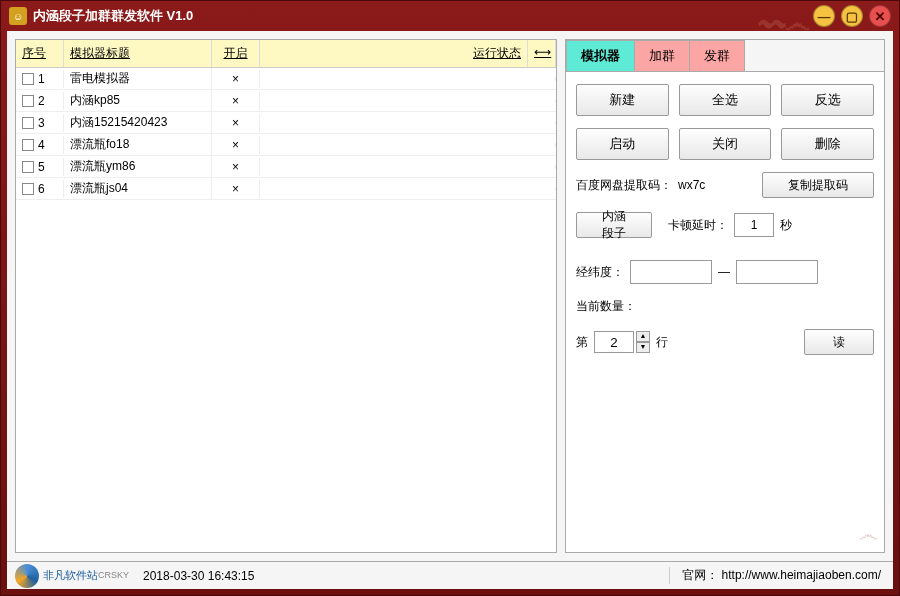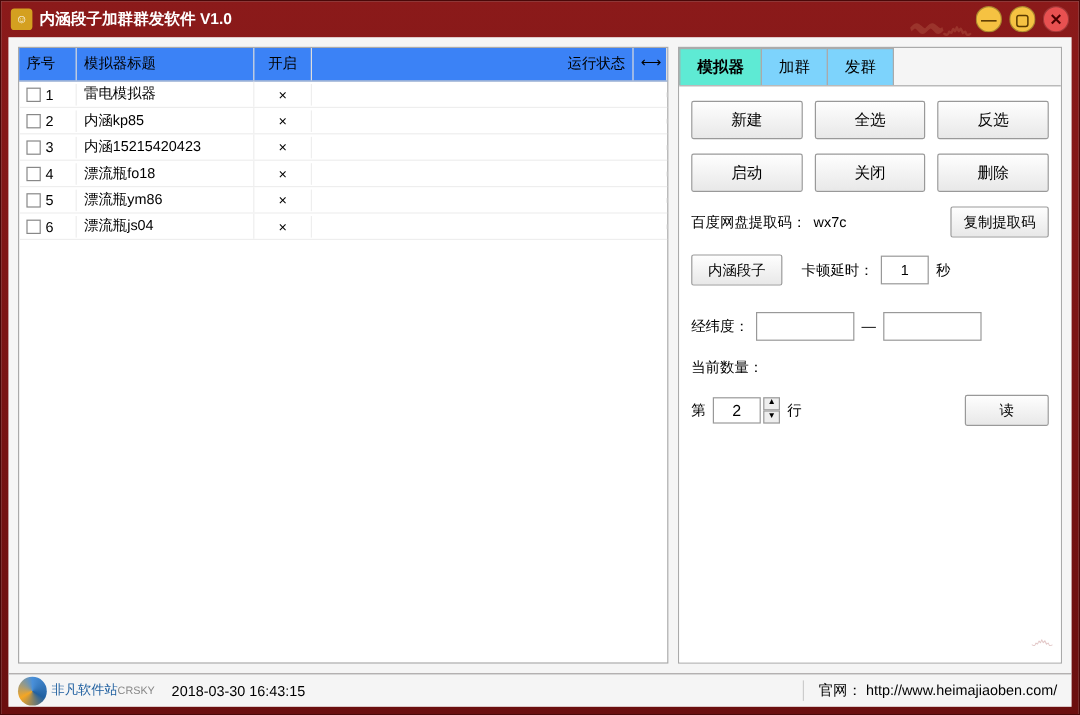--- a/index.html
+++ b/index.html
@@ -68,21 +68,22 @@
       gap: 8px;
     }
     .left-panel {
       flex: 1;
       background: #fff;
       border: 1px solid #aaa;
     }
     .table-header {
       display: flex;
       border-bottom: 1px solid #ccc;
-      background: #3b82f6;
+      background: #fef9c3;
+      text-decoration: underline;
     }
     .th {
       padding: 5px 6px;
       border-right: 1px solid #ddd;
       font-size: 12px;
     }
     .th-seq { width: 48px; }
     .th-title { width: 148px; }
     .th-open { width: 48px; text-align: center; }
     .th-status { flex: 1; text-align: right; }
@@ -120,21 +121,21 @@
       flex-direction: column;
     }
     .tabs {
       display: flex;
       background: #f5f5f5;
     }
     .tab {
       padding: 6px 14px;
       border: 1px solid #aaa;
       border-bottom: none;
-      background: #7dd3fc;
+      background: #fca5a5;
       cursor: pointer;
       font-size: 13px;
       margin-right: -1px;
     }
     .tab.active {
       background: #5eead4;
       font-weight: bold;
     }
     .tab-content {
       flex: 1;
@@ -154,21 +155,21 @@
       border: 1px solid #999;
       border-radius: 2px;
       cursor: pointer;
       font-size: 13px;
       display: flex;
       align-items: center;
       justify-content: center;
     }
     .btn-small {
       height: 26px;
-      padding: 0 10px;
+      padding: 0 25px;
       background: linear-gradient(to bottom, #fefefe, #e8e8e8);
       border: 1px solid #999;
       border-radius: 2px;
       cursor: pointer;
       font-size: 12px;
       display: inline-flex;
       align-items: center;
       justify-content: center;
     }
     .field-row {

